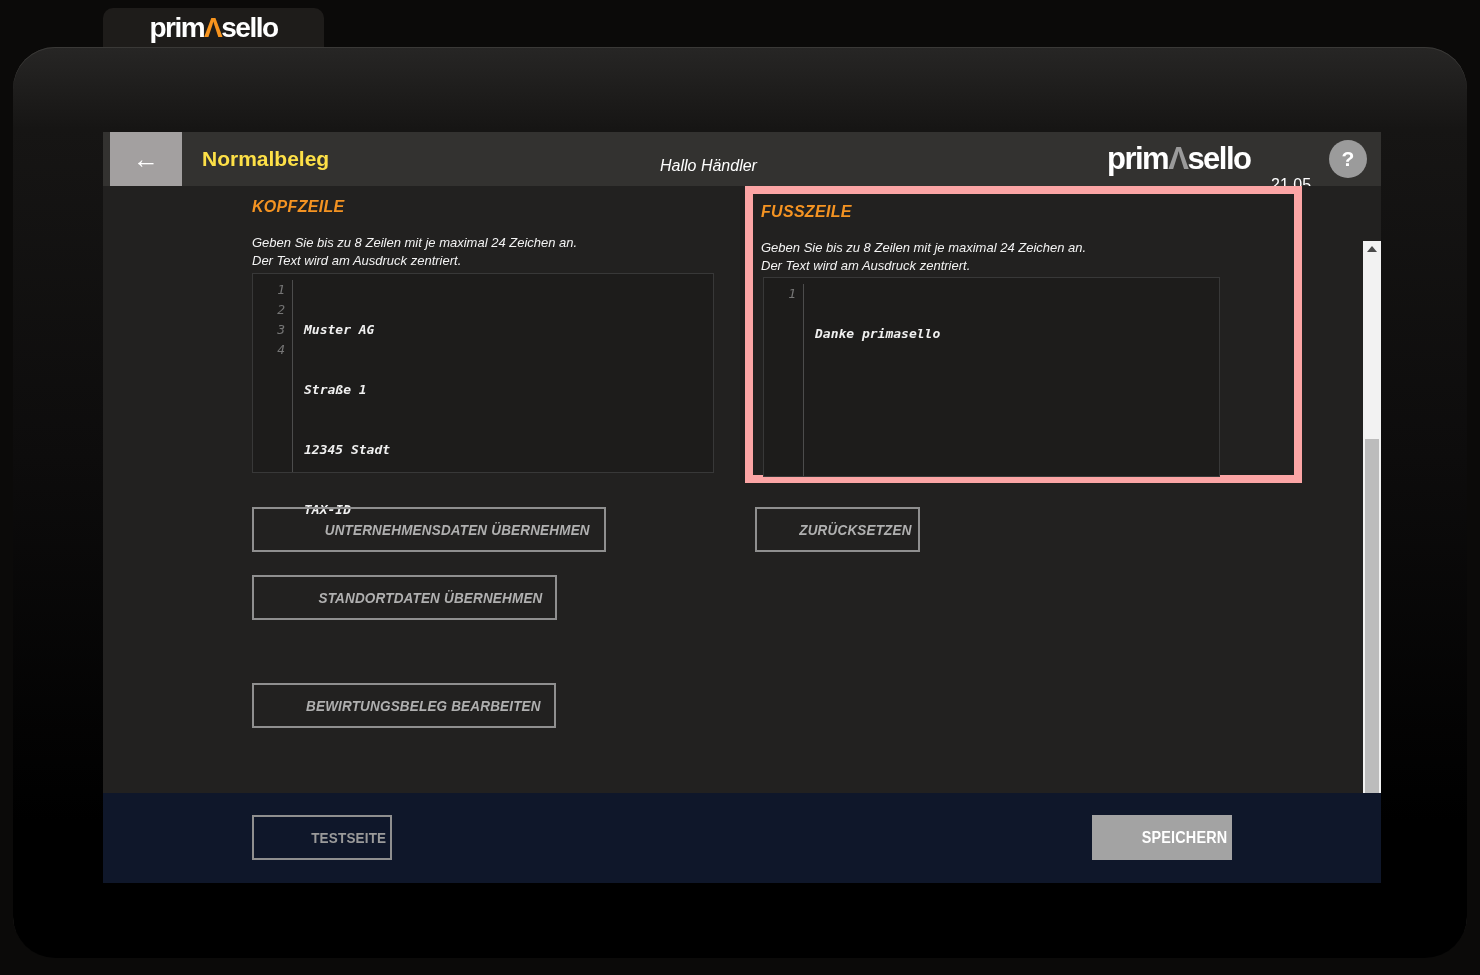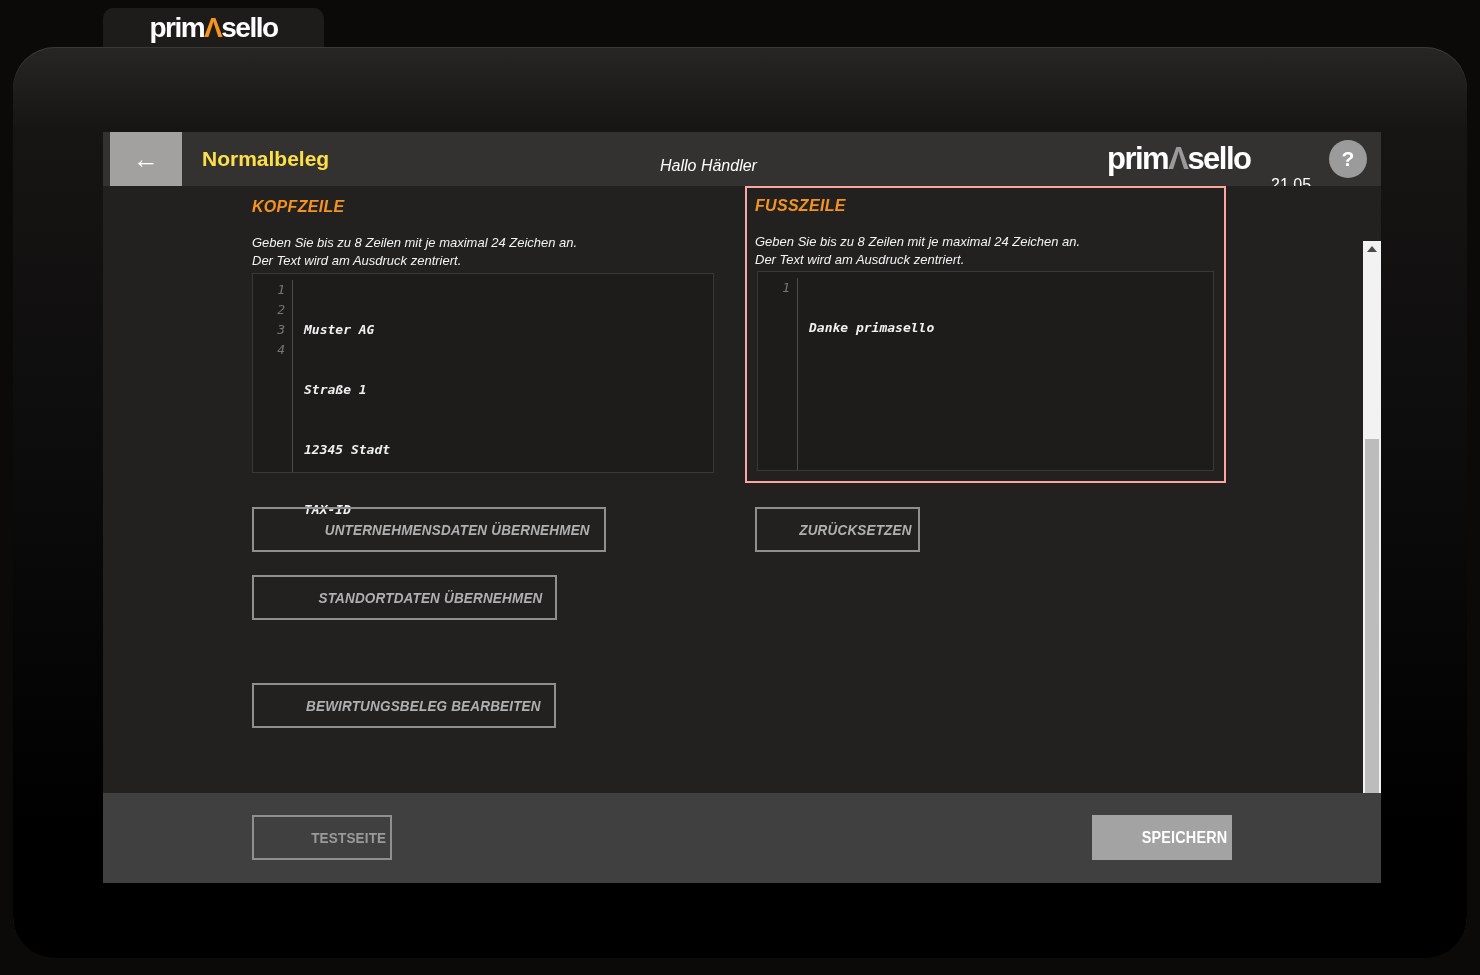--- a/index.html
+++ b/index.html
@@ -40,22 +40,22 @@
 
   .content { position:absolute; left:0; top:54px; width:1278px; height:607px; background:#222120;font-style:italic; }
 
   .sec-title { color:#f49322; font-size:16px; font-weight:bold; letter-spacing:.3px; }
   .sec-help { color:#f3f3f3; font-size:13px; line-height:18px; margin-top:7px; }
 
   .kopf-title { position:absolute; left:149px; top:12px; }
   .kopf-help  { position:absolute; left:149px; top:41px; }
   .kopf-ta    { position:absolute; left:149px; top:87px; width:462px; height:200px; }
 
-  .fuss-box { position:absolute; left:642px; top:0; width:481px; height:297px;
-              border:2px solid #fca5a5; }
+  .fuss-box { position:absolute; left:642px; top:0; width:557px; height:297px;
+              border:8px solid #fca5a5; }
   .fuss-title { position:absolute; left:8px; top:9px; }
   .fuss-help  { position:absolute; left:8px; top:38px; }
   .fuss-ta    { position:absolute; left:10px; top:83px; width:457px; height:200px; }
 
   .editor { background:#1d1c1b; border:1px solid #383838; display:flex;
             font-family:"DejaVu Sans Mono", monospace; font-size:13px; line-height:20px;
             padding-top:6px; cursor:text; }
   .gutter { width:40px; border-right:1px solid #4c4c4c; text-align:right;
             padding-right:7px; color:#757575; }
   .code   { padding-left:11px; color:#f0f0f0; font-weight:bold; white-space:pre; }
@@ -76,21 +76,21 @@
                      display:flex; align-items:center; justify-content:center; cursor:pointer; }
   .sb-up { top:0; } .sb-down { bottom:0; }
   .tri-up { width:0; height:0; border-left:5px solid transparent; border-right:5px solid transparent;
             border-bottom:6px solid #4a4a4a; }
   .tri-down { width:0; height:0; border-left:5px solid transparent; border-right:5px solid transparent;
               border-top:6px solid #9a9a9a; }
   .sb-thumb { position:absolute; left:2px; top:198px; width:14px; height:374px; background:#bcbcbc;
               cursor:grab; }
 
   
-  .footer { position:absolute; left:0; top:661px; width:1278px; height:90px; background:#404040; }
+  .footer { position:absolute; left:0; top:661px; width:1278px; height:90px; background:#0f172a; }
   .btn-test { left:149px; top:22px; width:140px; color:#9a9a9a; }
   .btn-save { left:989px; top:22px; width:140px; background:#a3a3a3; border:none; color:#fff;
               font-size:16px; }
 </style>
 </head>
 <body>
 
 <div class="browser-tab">
   <div class="logo tab-logo"><span>prim</span><span class="lam-orange">Λ</span><span>sello</span></div>
 </div>

